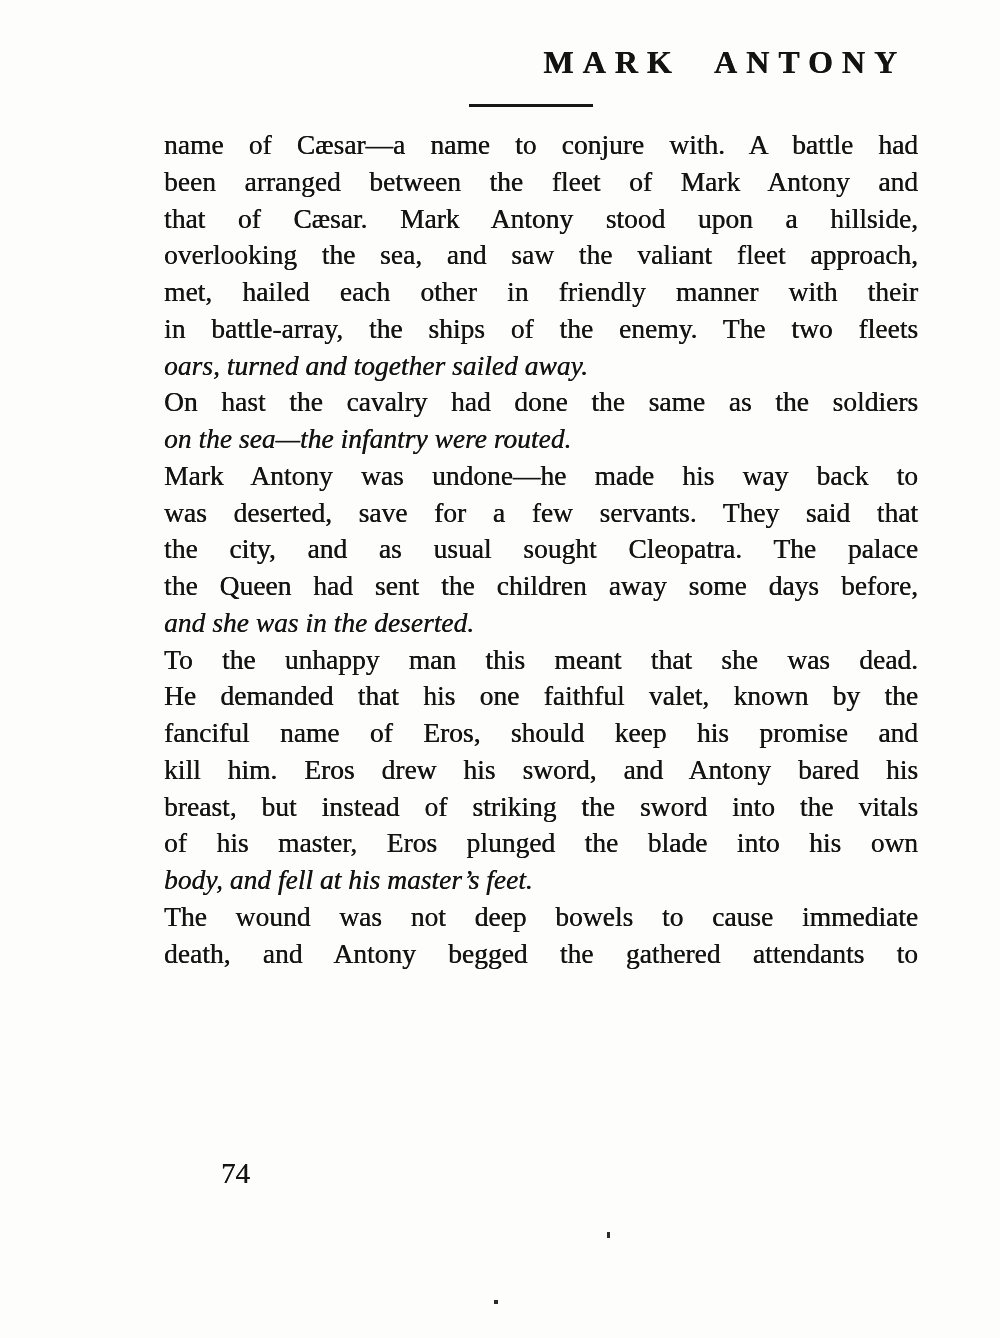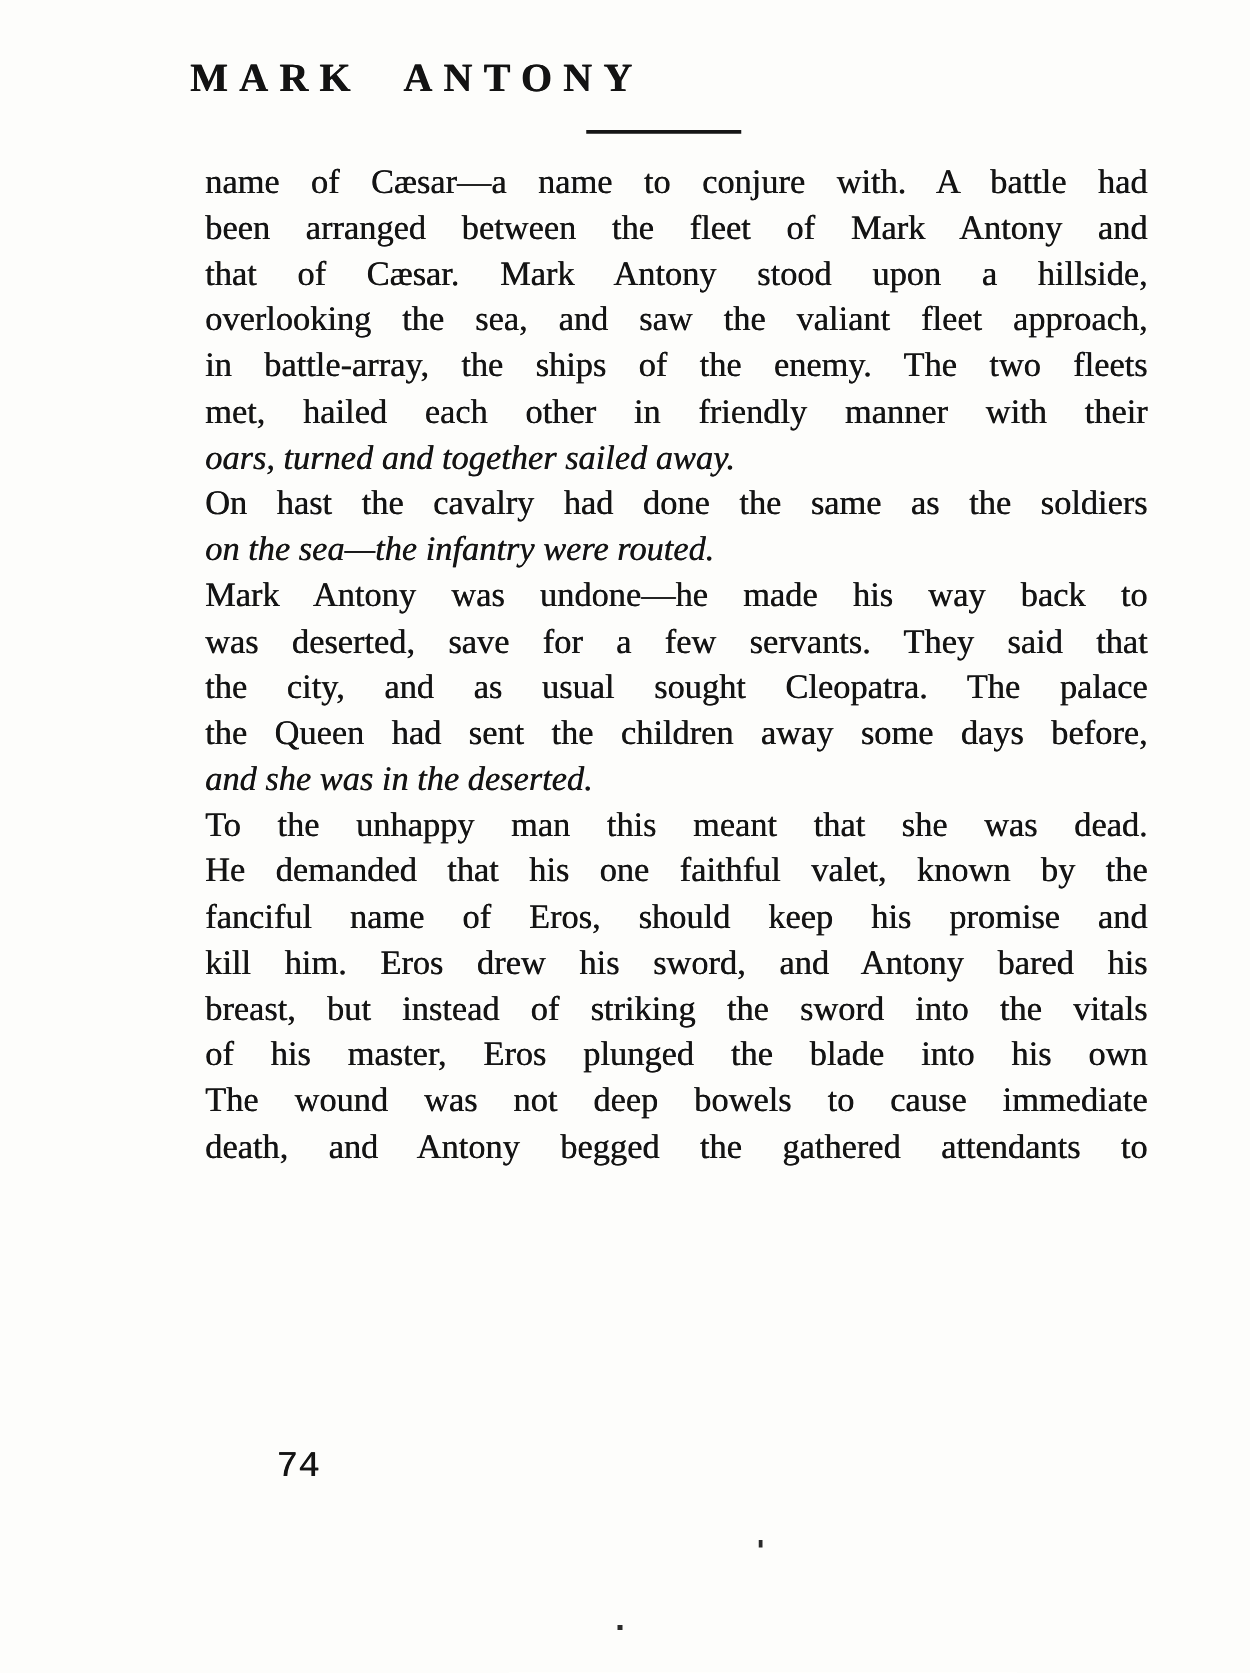--- a/index.html
+++ b/index.html
@@ -15,21 +15,21 @@
     color: #141414;
     font-family: "Liberation Serif", serif;
     overflow: hidden;
   }
   .title {
     position: absolute;
     top: 44px;
     left: 152px;
     width: 754px;
     margin: 0;
-    text-align: left;
+    text-align: right;
     font-family: "Liberation Serif", serif;
     font-size: 32px;
     font-weight: 700;
     letter-spacing: 9px;
     word-spacing: 18px;
     color: #131313;
     text-shadow: 0.4px 0 0 currentColor;
   }
   .rule {
     position: absolute;
@@ -65,21 +65,20 @@
     letter-spacing: 8px;
     font-weight: 700;
   }
   .pagenum {
     position: absolute;
     top: 1157px;
     left: 221px;
     font-size: 29px;
     font-weight: 400;
     text-shadow: 0.35px 0 0 currentColor;
-    font-family: Liberation Mono, monospace;
   }
   .speck {
     position: absolute;
     background: #2a2a2a;
   }
   .speck-1 { top: 1232px; left: 607px; width: 3px; height: 6px; }
   .speck-2 { top: 1300px; left: 494px; width: 4px; height: 4px; }
 </style>
 </head>
 <body>
@@ -90,22 +89,22 @@
 
   <div class="rule"></div>
 
   <div class="text-block">
 
     <div>
       <div class="line">name of Cæsar—a name to conjure with. A battle had</div>
       <div class="line">been arranged between the fleet of Mark Antony and</div>
       <div class="line">that of Cæsar. Mark Antony stood upon a hillside,</div>
       <div class="line">overlooking the sea, and saw the valiant fleet approach,</div>
+      <div class="line">met, hailed each other in friendly manner with their</div>
       <div class="line">in battle-array, the ships of the enemy. The two fleets</div>
-      <div class="line">met, hailed each other in friendly manner with their</div>
       <div class="line last">oars, turned and together sailed away.</div>
     </div>
 
     <div>
       <div class="line">On hast the cavalry had done the same as the soldiers</div>
       <div class="line last">on the sea—the infantry were routed.</div>
     </div>
 
     <div>
       <div class="line">Mark Antony was undone—he made his way back to</div>
@@ -115,20 +114,21 @@
       <div class="line last">and she was in the deserted.</div>
     </div>
 
     <div>
       <div class="line">To the unhappy man this meant that she was dead.</div>
       <div class="line">He demanded that his one faithful valet, known by the</div>
       <div class="line">fanciful name of Eros, should keep his promise and</div>
       <div class="line">kill him. Eros drew his sword, and Antony bared his</div>
       <div class="line">breast, but instead of striking the sword into the vitals</div>
       <div class="line">of his master, Eros plunged the blade into his own</div>
+      <div class="line last">body, and fell at his master’s feet.</div>
     </div>
 
 
     <div>
       <div class="line">The wound was not deep bowels to cause immediate</div>
       <div class="line">death, and Antony begged the gathered attendants to</div>
     </div>
 
   </div>
 

